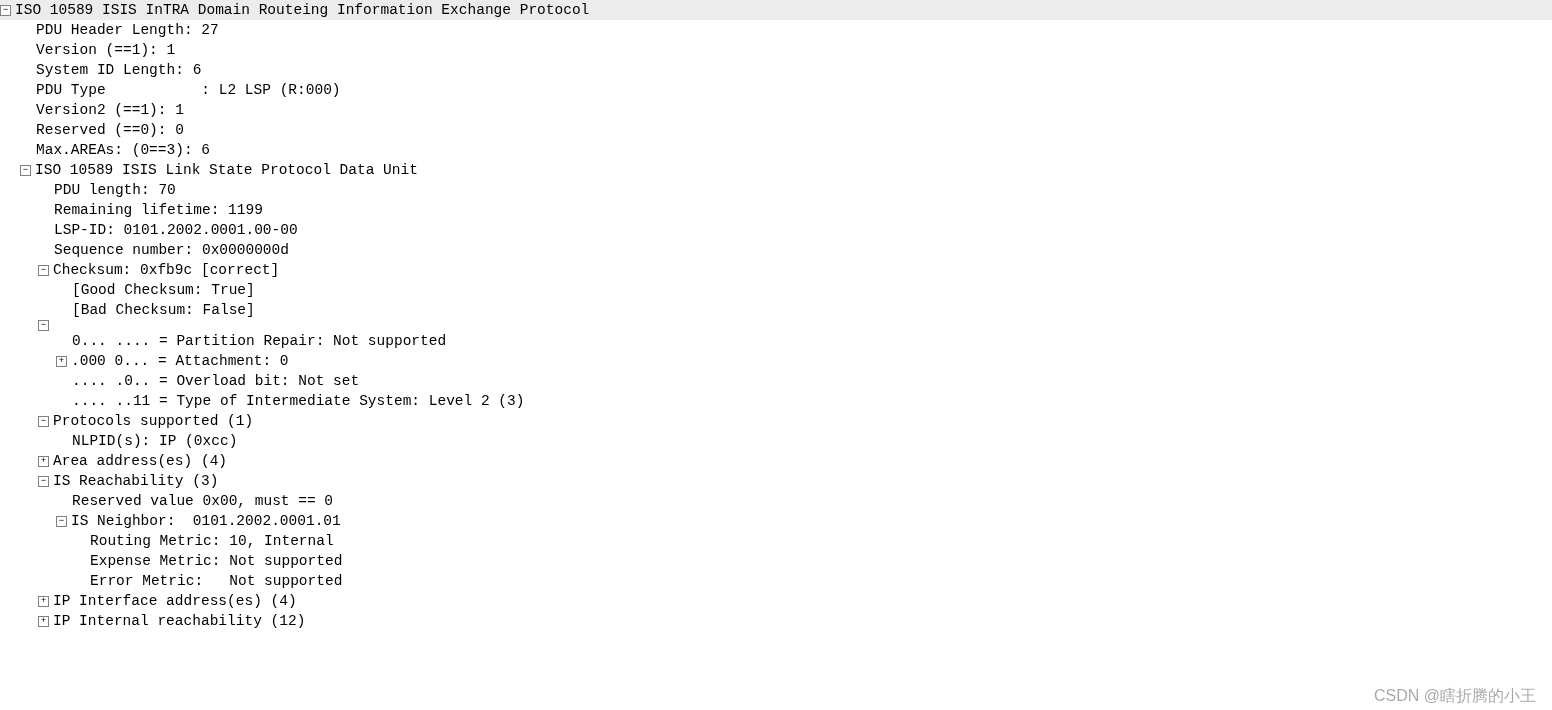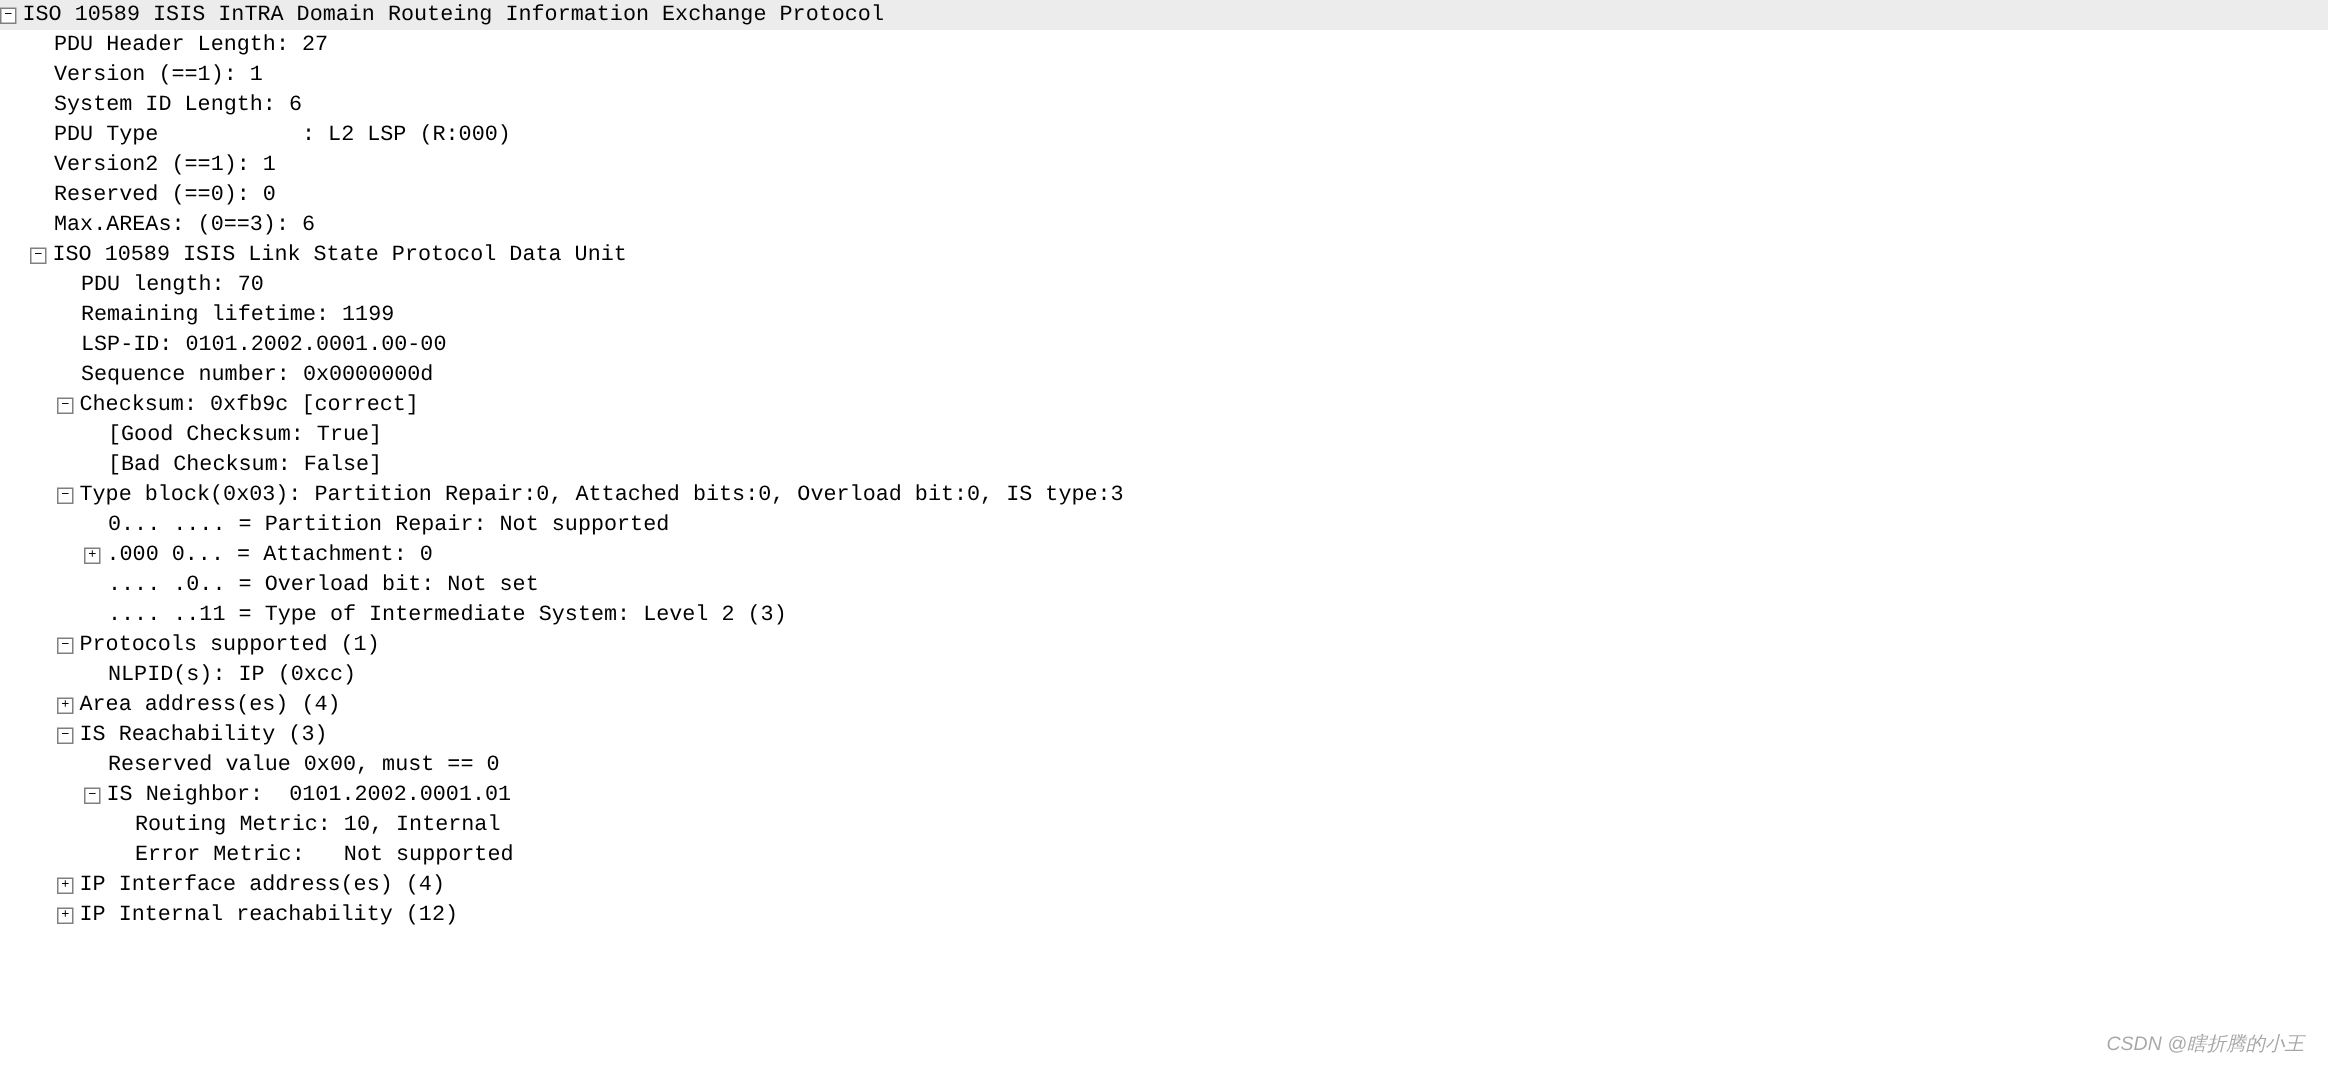--- a/index.html
+++ b/index.html
@@ -44,22 +44,21 @@
   }
   .spacer {
     display: inline-block;
   }
   .watermark {
     position: absolute;
     bottom: 4px;
     right: 16px;
     color: rgba(0,0,0,0.35);
     font-family: Arial, sans-serif;
-    font-size: 13px;
-    font-style: italic;
+    font-size: 16px;
   }
 </style>
 </head>
 <body>
 
 <div class="tree" id="tree">
     <div class="row header"><span class="spacer" style="width: 0px;"></span><span class="toggle">−</span><span>ISO 10589 ISIS InTRA Domain Routeing Information Exchange Protocol</span></div>
     <div class="row"><span class="spacer" style="width: 36px;"></span><span>PDU Header Length: 27</span></div>
     <div class="row"><span class="spacer" style="width: 36px;"></span><span>Version (==1): 1</span></div>
     <div class="row"><span class="spacer" style="width: 36px;"></span><span>System ID Length: 6</span></div>
@@ -68,30 +67,31 @@
     <div class="row"><span class="spacer" style="width: 36px;"></span><span>Reserved (==0): 0</span></div>
     <div class="row"><span class="spacer" style="width: 36px;"></span><span>Max.AREAs: (0==3): 6</span></div>
     <div class="row"><span class="spacer" style="width: 20px;"></span><span class="toggle">−</span><span>ISO 10589 ISIS Link State Protocol Data Unit</span></div>
     <div class="row"><span class="spacer" style="width: 54px;"></span><span>PDU length: 70</span></div>
     <div class="row"><span class="spacer" style="width: 54px;"></span><span>Remaining lifetime: 1199</span></div>
     <div class="row"><span class="spacer" style="width: 54px;"></span><span>LSP-ID: 0101.2002.0001.00-00</span></div>
     <div class="row"><span class="spacer" style="width: 54px;"></span><span>Sequence number: 0x0000000d</span></div>
     <div class="row"><span class="spacer" style="width: 38px;"></span><span class="toggle">−</span><span>Checksum: 0xfb9c [correct]</span></div>
     <div class="row"><span class="spacer" style="width: 72px;"></span><span>[Good Checksum: True]</span></div>
     <div class="row"><span class="spacer" style="width: 72px;"></span><span>[Bad Checksum: False]</span></div>
-    <div class="row"><span class="spacer" style="width: 38px;"></span><span class="toggle">−</span><span>Type block(0x03): Partition Repair:0, Attached bits:0, Overload bit:0, IS type:3</span></div>
+    <div class="row"><span class="spacer" style="width: 38px;"></span><span class="toggle">−</span></div>
     <div class="row"><span class="spacer" style="width: 72px;"></span><span>0... .... = Partition Repair: Not supported</span></div>
     <div class="row"><span class="spacer" style="width: 56px;"></span><span class="toggle">+</span><span>.000 0... = Attachment: 0</span></div>
     <div class="row"><span class="spacer" style="width: 72px;"></span><span>.... .0.. = Overload bit: Not set</span></div>
     <div class="row"><span class="spacer" style="width: 72px;"></span><span>.... ..11 = Type of Intermediate System: Level 2 (3)</span></div>
     <div class="row"><span class="spacer" style="width: 38px;"></span><span class="toggle">−</span><span>Protocols supported (1)</span></div>
     <div class="row"><span class="spacer" style="width: 72px;"></span><span>NLPID(s): IP (0xcc)</span></div>
     <div class="row"><span class="spacer" style="width: 38px;"></span><span class="toggle">+</span><span>Area address(es) (4)</span></div>
     <div class="row"><span class="spacer" style="width: 38px;"></span><span class="toggle">−</span><span>IS Reachability (3)</span></div>
     <div class="row"><span class="spacer" style="width: 72px;"></span><span>Reserved value 0x00, must == 0</span></div>
     <div class="row"><span class="spacer" style="width: 56px;"></span><span class="toggle">−</span><span>IS Neighbor:  0101.2002.0001.01</span></div>
     <div class="row"><span class="spacer" style="width: 90px;"></span><span>Routing Metric: 10, Internal</span></div>
+    <div class="row"><span class="spacer" style="width: 90px;"></span><span>Expense Metric: Not supported</span></div>
     <div class="row"><span class="spacer" style="width: 90px;"></span><span>Error Metric:   Not supported</span></div>
     <div class="row"><span class="spacer" style="width: 38px;"></span><span class="toggle">+</span><span>IP Interface address(es) (4)</span></div>
     <div class="row"><span class="spacer" style="width: 38px;"></span><span class="toggle">+</span><span>IP Internal reachability (12)</span></div>
   </div>
 
 <div class="watermark">CSDN @瞎折腾的小王</div>
 
 </body></html>

